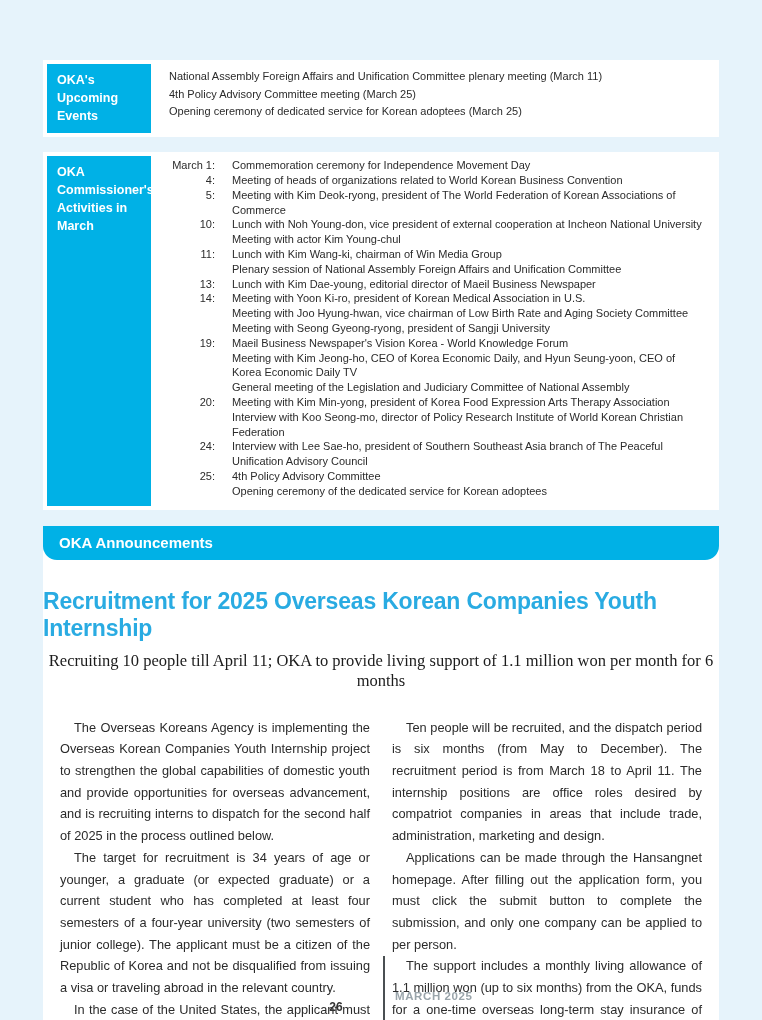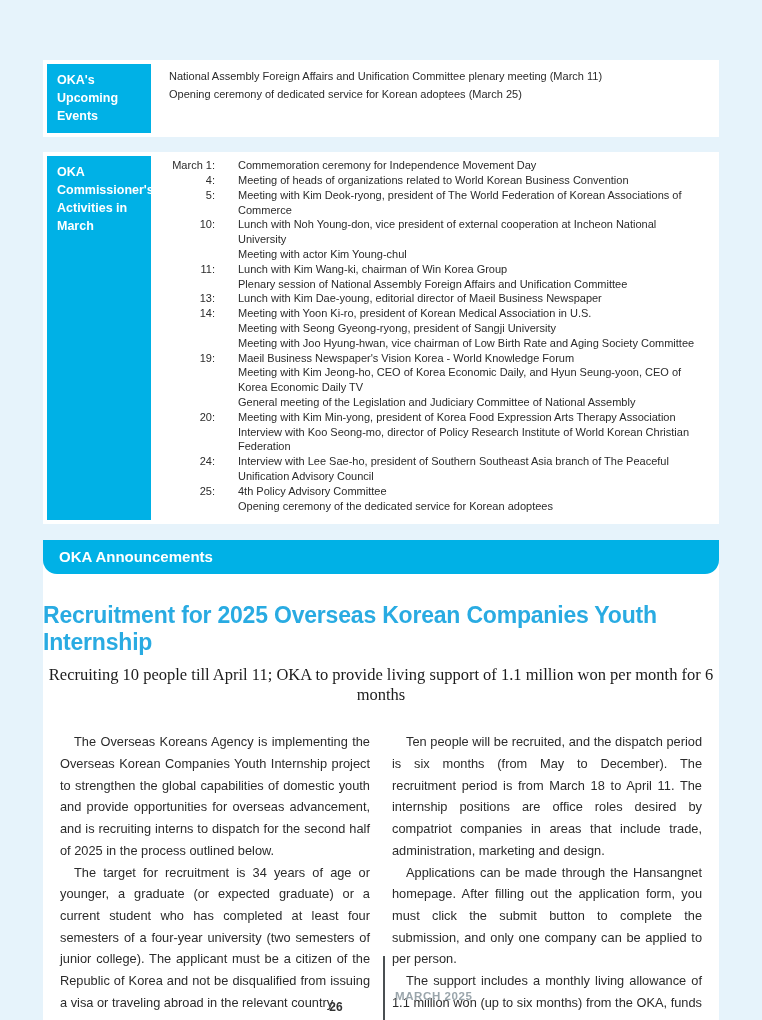--- a/index.html
+++ b/index.html
@@ -38,21 +38,21 @@
     flex: 0 0 104px;
     padding: 8px 8px 8px 10px;
     white-space: pre-line;
   }
   .section-content { flex: 1; padding: 7px 10px 7px 18px; color: var(--body); }
 
   .events-list { font-size: 11px; line-height: 16.5px; padding-top: 4px; }
   .events-list .evt { margin-bottom: 1px; }
 
   .act-rows { font-size: 11px; line-height: 14.8px; padding-top: 2px; }
-  .act-row { display: grid; grid-template-columns: 46px 1fr; column-gap: 23px; }
+  .act-row { display: grid; grid-template-columns: 46px 1fr; column-gap: 17px; }
   .act-row .day { text-align: right; white-space: nowrap; }
 
   
   .article-box { background: #ffffff; margin-top: 16px; padding-bottom: 34px; }
   .announce-bar {
     background: var(--accent);
     color: #ffffff;
     font-weight: bold;
     font-size: 15px;
     height: 34px;
@@ -114,20 +114,21 @@
 
 <div class="page">
   <div class="content">
 
     <div class="section-box">
       <div class="cyan-label">OKA's
 Upcoming
 Events</div>
       <div class="section-content events-list">
         <div class="evt">National Assembly Foreign Affairs and Unification Committee plenary meeting (March 11)</div>
+        <div class="evt">4th Policy Advisory Committee meeting (March 25)</div>
         <div class="evt">Opening ceremony of dedicated service for Korean adoptees (March 25)</div>
       </div>
     </div>
 
     <div class="section-box">
       <div class="cyan-label">OKA
 Commissioner's
 Activities in
 March</div>
       <div class="section-content act-rows">
@@ -146,41 +147,41 @@
         <div class="act-row">
             <span class="day">10:</span>
             <span class="txt">Lunch with Noh Young-don, vice president of external cooperation at Incheon National University</span>
           </div>
         <div class="act-row">
             <span class="day"></span>
             <span class="txt">Meeting with actor Kim Young-chul</span>
           </div>
         <div class="act-row">
             <span class="day">11:</span>
-            <span class="txt">Lunch with Kim Wang-ki, chairman of Win Korea Group</span>
+            <span class="txt">Lunch with Kim Wang-ki, chairman of Win Media Group</span>
           </div>
         <div class="act-row">
             <span class="day"></span>
             <span class="txt">Plenary session of National Assembly Foreign Affairs and Unification Committee</span>
           </div>
         <div class="act-row">
             <span class="day">13:</span>
             <span class="txt">Lunch with Kim Dae-young, editorial director of Maeil Business Newspaper</span>
           </div>
         <div class="act-row">
             <span class="day">14:</span>
             <span class="txt">Meeting with Yoon Ki-ro, president of Korean Medical Association in U.S.</span>
           </div>
         <div class="act-row">
             <span class="day"></span>
+            <span class="txt">Meeting with Joo Hyung-hwan, vice chairman of Low Birth Rate and Aging Society Committee</span>
+          </div>
+        <div class="act-row">
+            <span class="day"></span>
             <span class="txt">Meeting with Seong Gyeong-ryong, president of Sangji University</span>
-          </div>
-        <div class="act-row">
-            <span class="day"></span>
-            <span class="txt">Meeting with Joo Hyung-hwan, vice chairman of Low Birth Rate and Aging Society Committee</span>
           </div>
         <div class="act-row">
             <span class="day">19:</span>
             <span class="txt">Maeil Business Newspaper's Vision Korea - World Knowledge Forum</span>
           </div>
         <div class="act-row">
             <span class="day"></span>
             <span class="txt">Meeting with Kim Jeong-ho, CEO of Korea Economic Daily, and Hyun Seung-yoon, CEO of Korea Economic Daily TV</span>
           </div>
         <div class="act-row">

